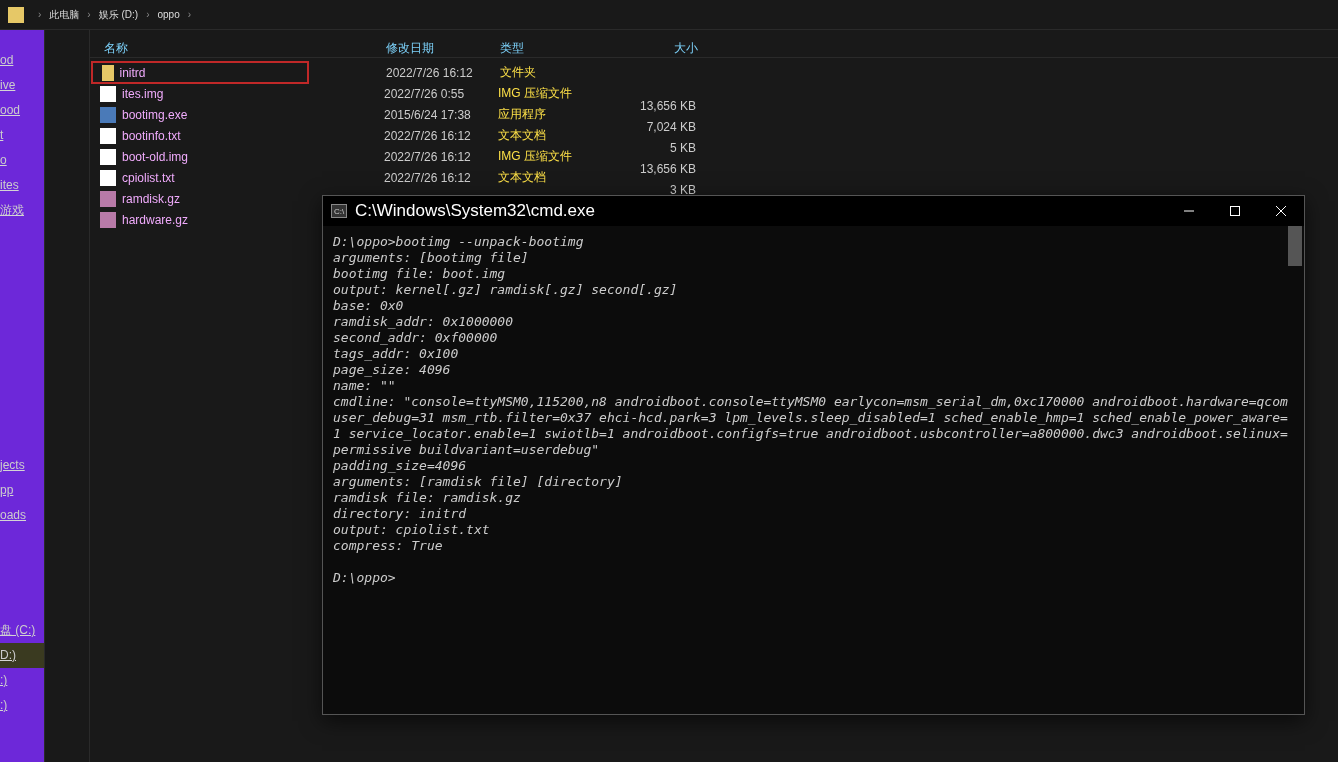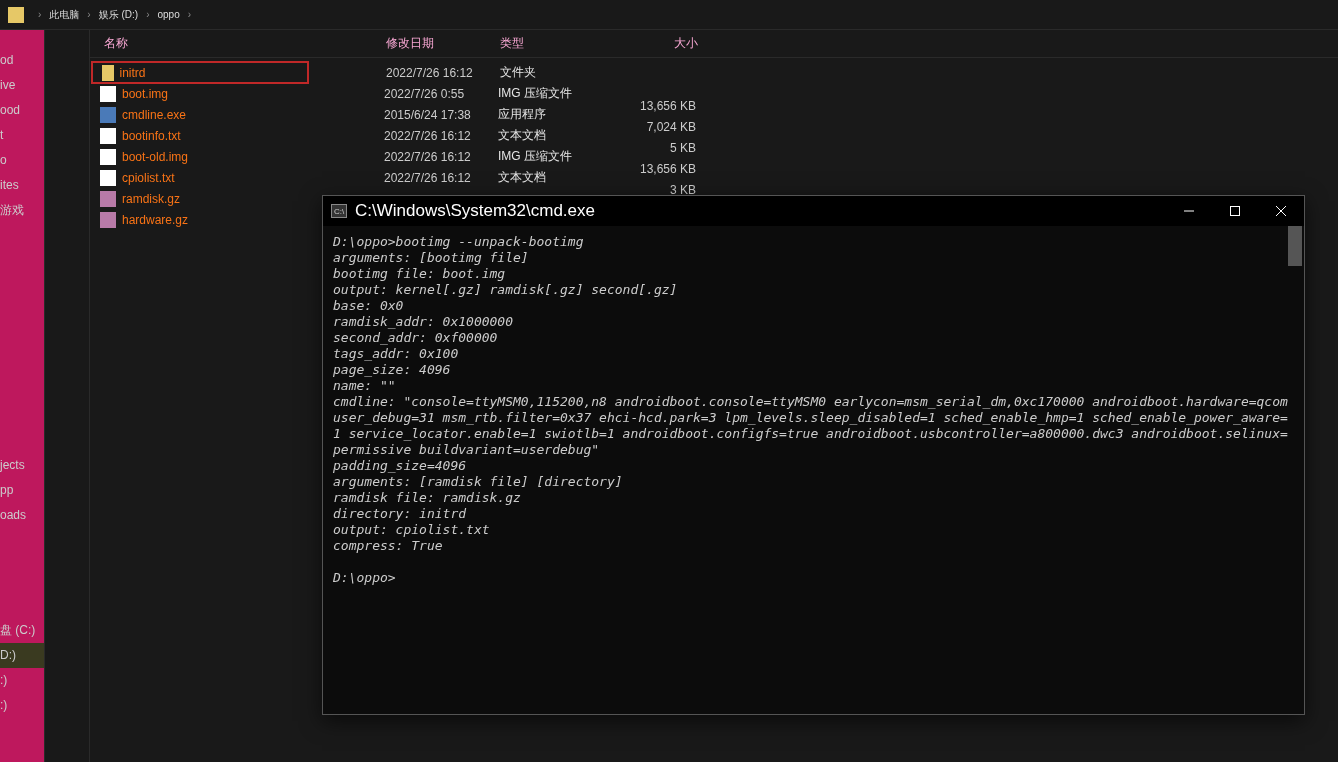--- a/index.html
+++ b/index.html
@@ -4,44 +4,44 @@
 <style>
   * { margin: 0; padding: 0; box-sizing: border-box; font-family: "Microsoft YaHei", "Segoe UI", sans-serif; }
   body { background: #191919; width: 1338px; height: 762px; overflow: hidden; color: #d4d4d4; font-size: 12px; }
 
   .breadcrumb { height: 30px; display: flex; align-items: center; padding: 0 8px; background: #191919; border-bottom: 1px solid #2a2a2a; }
   .bc-icon { width: 16px; height: 16px; background: #e6c867; margin-right: 6px; }
   .bc-sep { margin: 0 8px; color: #888; font-size: 10px; }
   .bc-item { color: #ddd; font-size: 10px; cursor: pointer; }
 
   .main { display: flex; height: calc(100% - 30px); }
-  .sidebar { width: 45px; background: #be185d; border-right: 1px solid #2a2a2a; padding-top: 18px; }
+  .sidebar { width: 45px; background: #6d28d9; border-right: 1px solid #2a2a2a; padding-top: 18px; text-decoration: underline; }
   .side-item { height: 25px; padding: 0 4px 0 0; line-height: 25px; color: #ccc; font-size: 12px; white-space: nowrap; overflow: hidden; text-align: left; }
   .side-item.sel { background: #3a3a20; }
 
   .drives-wrap { width: 45px; background: #191919; border-right: 1px solid #2a2a2a; padding-top: 18px; }
 
   .content { flex: 1; display: flex; flex-direction: column; position: relative; }
-  .file-header { display: flex; height: 28px; align-items: center; border-bottom: 1px solid #2a2a2a; padding-left: 6px; color: #f9a8d4; }
+  .file-header { display: flex; height: 28px; align-items: flex-end; border-bottom: 1px solid #2a2a2a; padding-left: 6px; color: #7dd3fc; }
   .col-name { width: 290px; padding-left: 8px; }
   .col-date { width: 114px; }
   .col-type { width: 124px; }
   .col-size { width: 90px; text-align: right; padding-right: 16px; }
 
   .file-list { padding-top: 4px; }
   .file-row { display: flex; height: 21px; align-items: center; padding-left: 6px; }
   .file-row.highlight { outline: 2px solid #c02828; outline-offset: -1px; width: 216px; margin-left: 2px; }
   .fi-icon { width: 16px; height: 16px; margin: 0 6px 0 4px; display: inline-flex; align-items: center; justify-content: center; }
   .ico-folder { background: #e6c867; }
   .ico-file { background: #fff; }
   .ico-exe { background: #4a7ab8; }
   .ico-gz { background: #b87aa8; }
-  .fi-name { width: 262px; color: #f97316; }
+  .fi-name { width: 262px; color: #f0abfc; }
   .fi-date { width: 114px; color: #ccc; }
-  .fi-type { width: 124px; color: #e5e5e5; }
+  .fi-type { width: 124px; color: #fde047; }
   .fi-size { width: 90px; text-align: right; color: #ccc; padding-right: 16px; margin-top: 25px; }
 
   .cmd-window { position: absolute; left: 232px; top: 165px; width: 983px; height: 520px; background: #0c0c0c; border: 1px solid #555; box-shadow: 0 6px 20px rgba(0,0,0,0.6); display: flex; flex-direction: column; }
   .cmd-titlebar { height: 30px; background: #000; display: flex; align-items: center; color: #fff; }
   .cmd-ticon { width: 16px; height: 14px; margin: 0 8px; background: #333; border: 1px solid #888; font-size: 8px; color: #ccc; display:flex; align-items:center; justify-content:center; }
   .cmd-title { flex: 1; font-size: 17px; }
   .cmd-btn { width: 46px; height: 30px; display: flex; align-items: center; justify-content: center; color: #fff; cursor: pointer; }
   .cmd-body { flex: 1; padding: 8px 10px; font-family: "NSimSun","SimSun","Consolas",monospace; font-size: 13px; line-height: 16px; color: #cccccc; white-space: pre-wrap; word-break: break-all; overflow: hidden; position: relative; font-style: italic; }
   .cmd-scroll { position: absolute; right: 2px; top: 30px; width: 14px; height: 40px; background: #555; }
 </style>
@@ -98,28 +98,28 @@
           <div class="file-row highlight">
             <span class="fi-icon ico-folder"></span>
             <span class="fi-name">initrd</span>
           </div>
           <span class="fi-date" style="margin-left: 78px;">2022/7/26 16:12</span>
           <span class="fi-type">文件夹</span>
           <span class="fi-size"></span>
         </div>
         <div class="file-row">
           <span class="fi-icon ico-file"></span>
-          <span class="fi-name">boot.img</span>
+          <span class="fi-name">ites.img</span>
           <span class="fi-date">2022/7/26 0:55</span>
           <span class="fi-type">IMG 压缩文件</span>
           <span class="fi-size">13,656 KB</span>
         </div>
         <div class="file-row">
           <span class="fi-icon ico-exe"></span>
-          <span class="fi-name">cmdline.exe</span>
+          <span class="fi-name">bootimg.exe</span>
           <span class="fi-date">2015/6/24 17:38</span>
           <span class="fi-type">应用程序</span>
           <span class="fi-size">7,024 KB</span>
         </div>
         <div class="file-row">
           <span class="fi-icon ico-file"></span>
           <span class="fi-name">bootinfo.txt</span>
           <span class="fi-date">2022/7/26 16:12</span>
           <span class="fi-type">文本文档</span>
           <span class="fi-size">5 KB</span>

